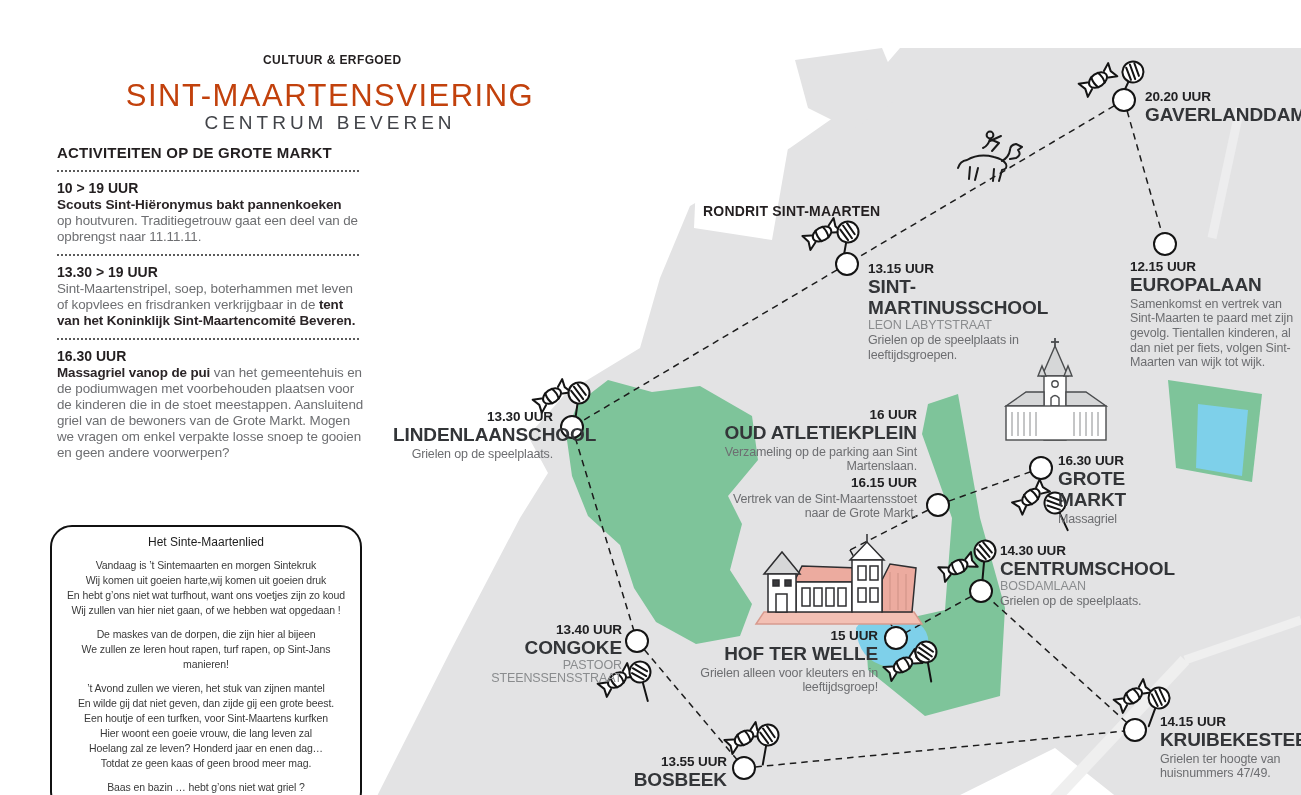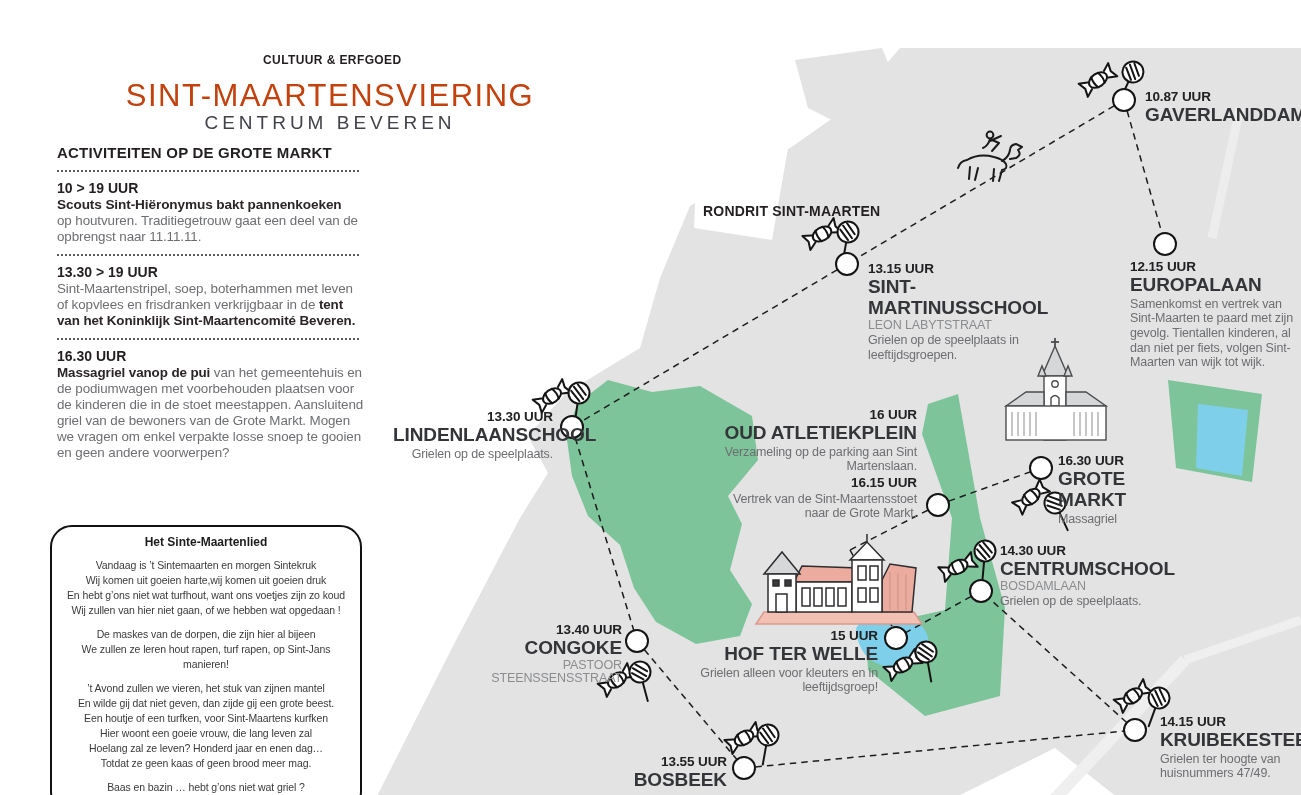--- a/index.html
+++ b/index.html
@@ -17,21 +17,21 @@
   .dotted{border-bottom:2px dotted #5a5a5a;width:302px;margin:9px 0 8px 0;}
   .act{margin-bottom:2px;}
   .act-time{font-size:14px;font-weight:bold;color:#231f20;margin-bottom:1px;}
   .act-body{font-size:13.4px;line-height:16px;color:#6d6e71;letter-spacing:-.1px;}
   .act-body .b{font-weight:bold;color:#2b2527;}
   .b-block{font-size:13.6px;line-height:16px;font-weight:bold;color:#2b2527;letter-spacing:-.1px;}
   
   .songbox{position:absolute;left:50px;top:477px;width:312px;height:289px;box-sizing:border-box;
            border:2.5px solid #111;border-radius:22px;background:#fff;padding:8px 6px;
            text-align:center;}
-  .song-title{font-size:12px;font-weight:bold;color:#1c1c1c;margin-bottom:9px;}
+  .song-title{font-size:12px;font-weight:normal;color:#1c1c1c;margin-bottom:9px;}
   .stanza{font-size:10.5px;line-height:15px;color:#3a3a3a;white-space:pre-line;
           margin-bottom:9px;letter-spacing:-.1px;}
   .song-closing{font-size:11px;font-weight:bold;color:#1c1c1c;margin-top:3px;}
   .pagenum{position:absolute;font-size:11px;color:#9a9a9c;}
   .fold{position:absolute;left:338px;top:756px;width:700px;height:5px;background:#eaeaea;border-radius:3px;}
   
   #map-svg{position:absolute;left:365px;top:0;}
   .node{position:absolute;width:24px;height:24px;box-sizing:border-box;border:2.6px solid #141414;
         border-radius:50%;background:#fff;}
   .stop{position:absolute;line-height:1.1;}
@@ -245,21 +245,21 @@
   <div class="node" style="left:560px;top:367px;"></div>
   <div class="node" style="left:625px;top:581px;"></div>
   <div class="node" style="left:732px;top:708px;"></div>
   <div class="node" style="left:1123px;top:670px;"></div>
   <div class="node" style="left:969px;top:531px;"></div>
   <div class="node" style="left:884px;top:578px;"></div>
   <div class="node" style="left:926px;top:445px;"></div>
   <div class="node" style="left:1029px;top:408px;"></div>
 
   <div class="stop" style="left:1145px;top:42px;width:130px;">
-    <div class="stop-time">10.87 UUR</div>
+    <div class="stop-time">20.20 UUR</div>
     <div class="stop-name">GAVERLANDDAM</div>
   </div>
 
   <div class="stop" style="left:1130px;top:212px;width:172px;">
     <div class="stop-time">12.15 UUR</div>
     <div class="stop-name">EUROPALAAN</div>
     <div class="stop-desc">Samenkomst en vertrek van Sint-Maarten te paard met zijn gevolg. Tientallen kinderen, al dan niet per fiets, volgen Sint-Maarten van wijk tot wijk.</div>
   </div>
 
   <div class="stop" style="left:868px;top:214px;width:168px;">

